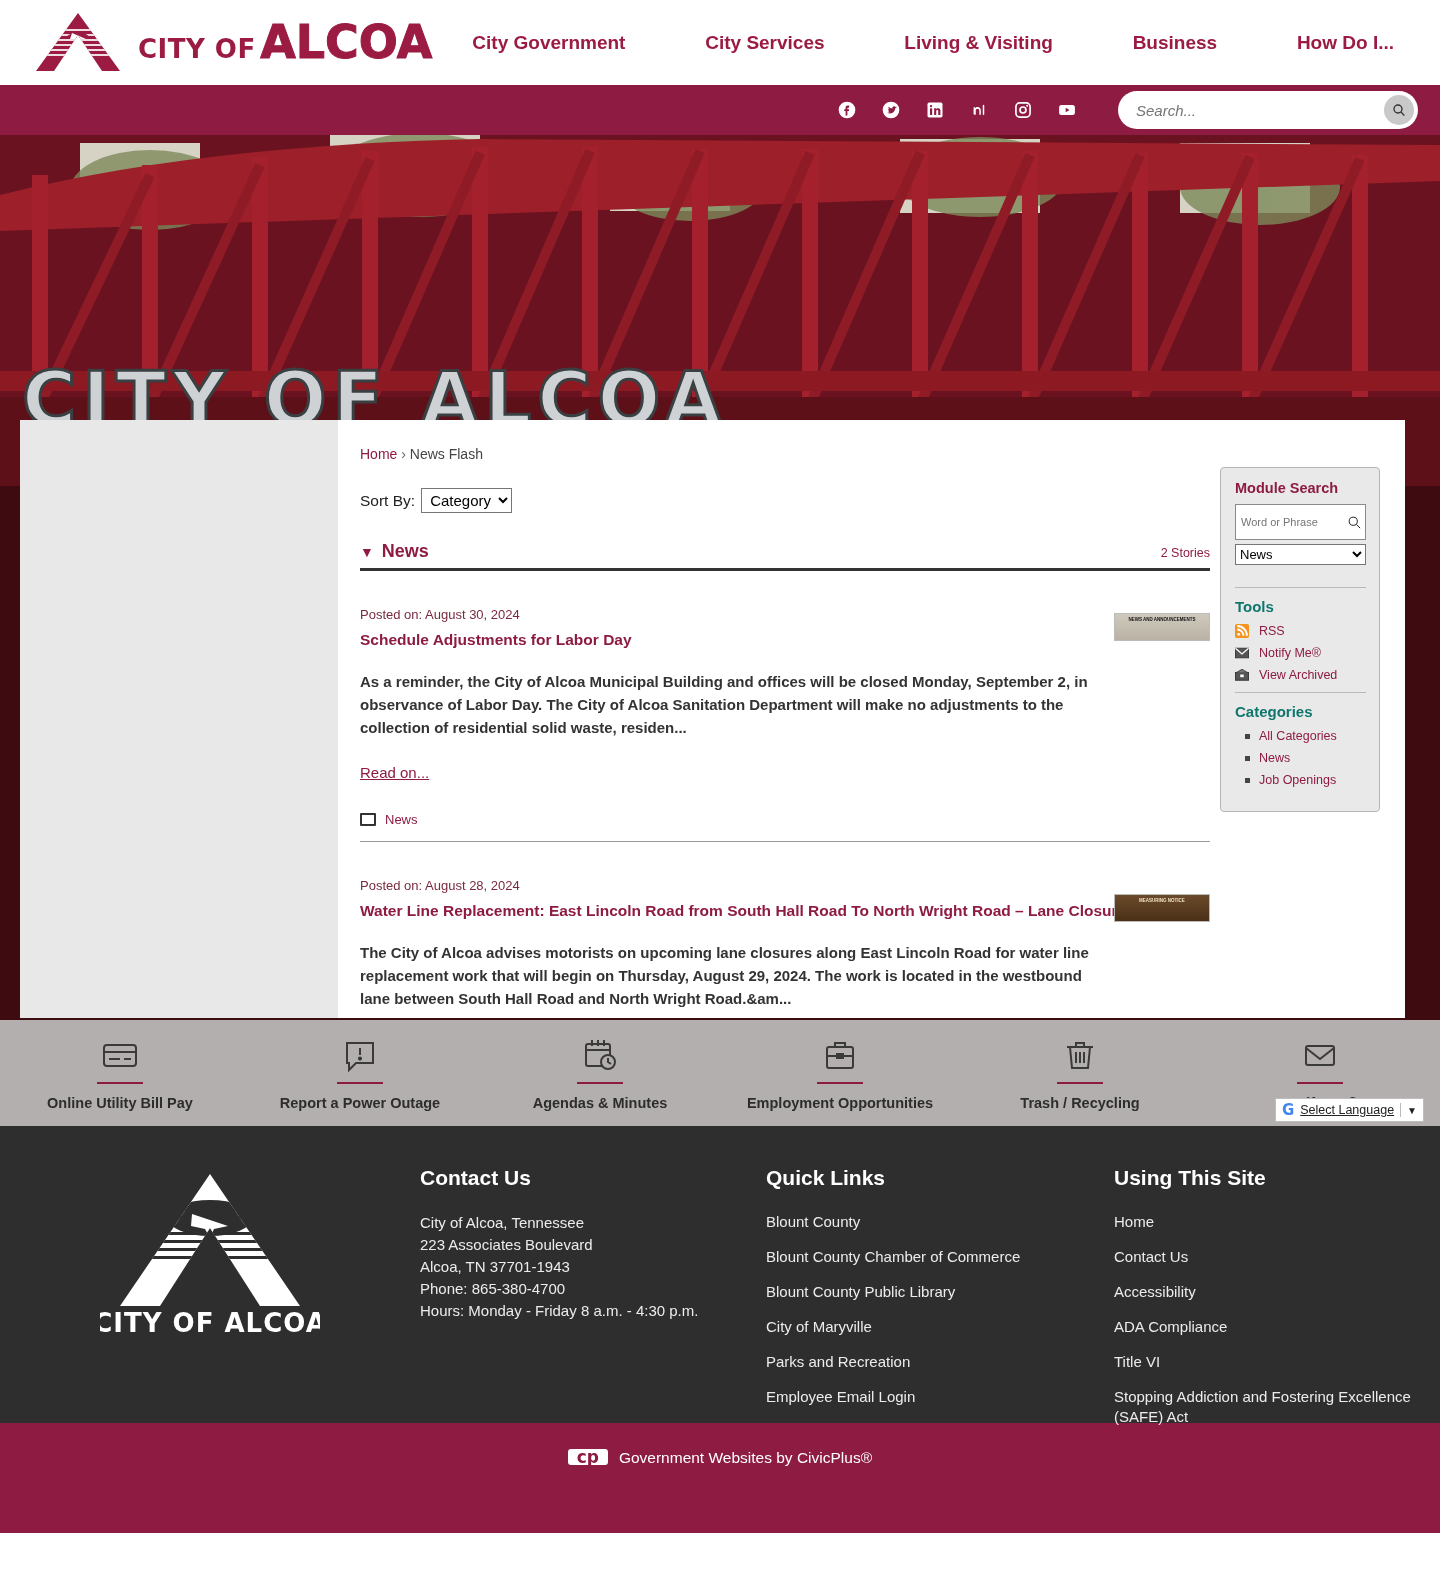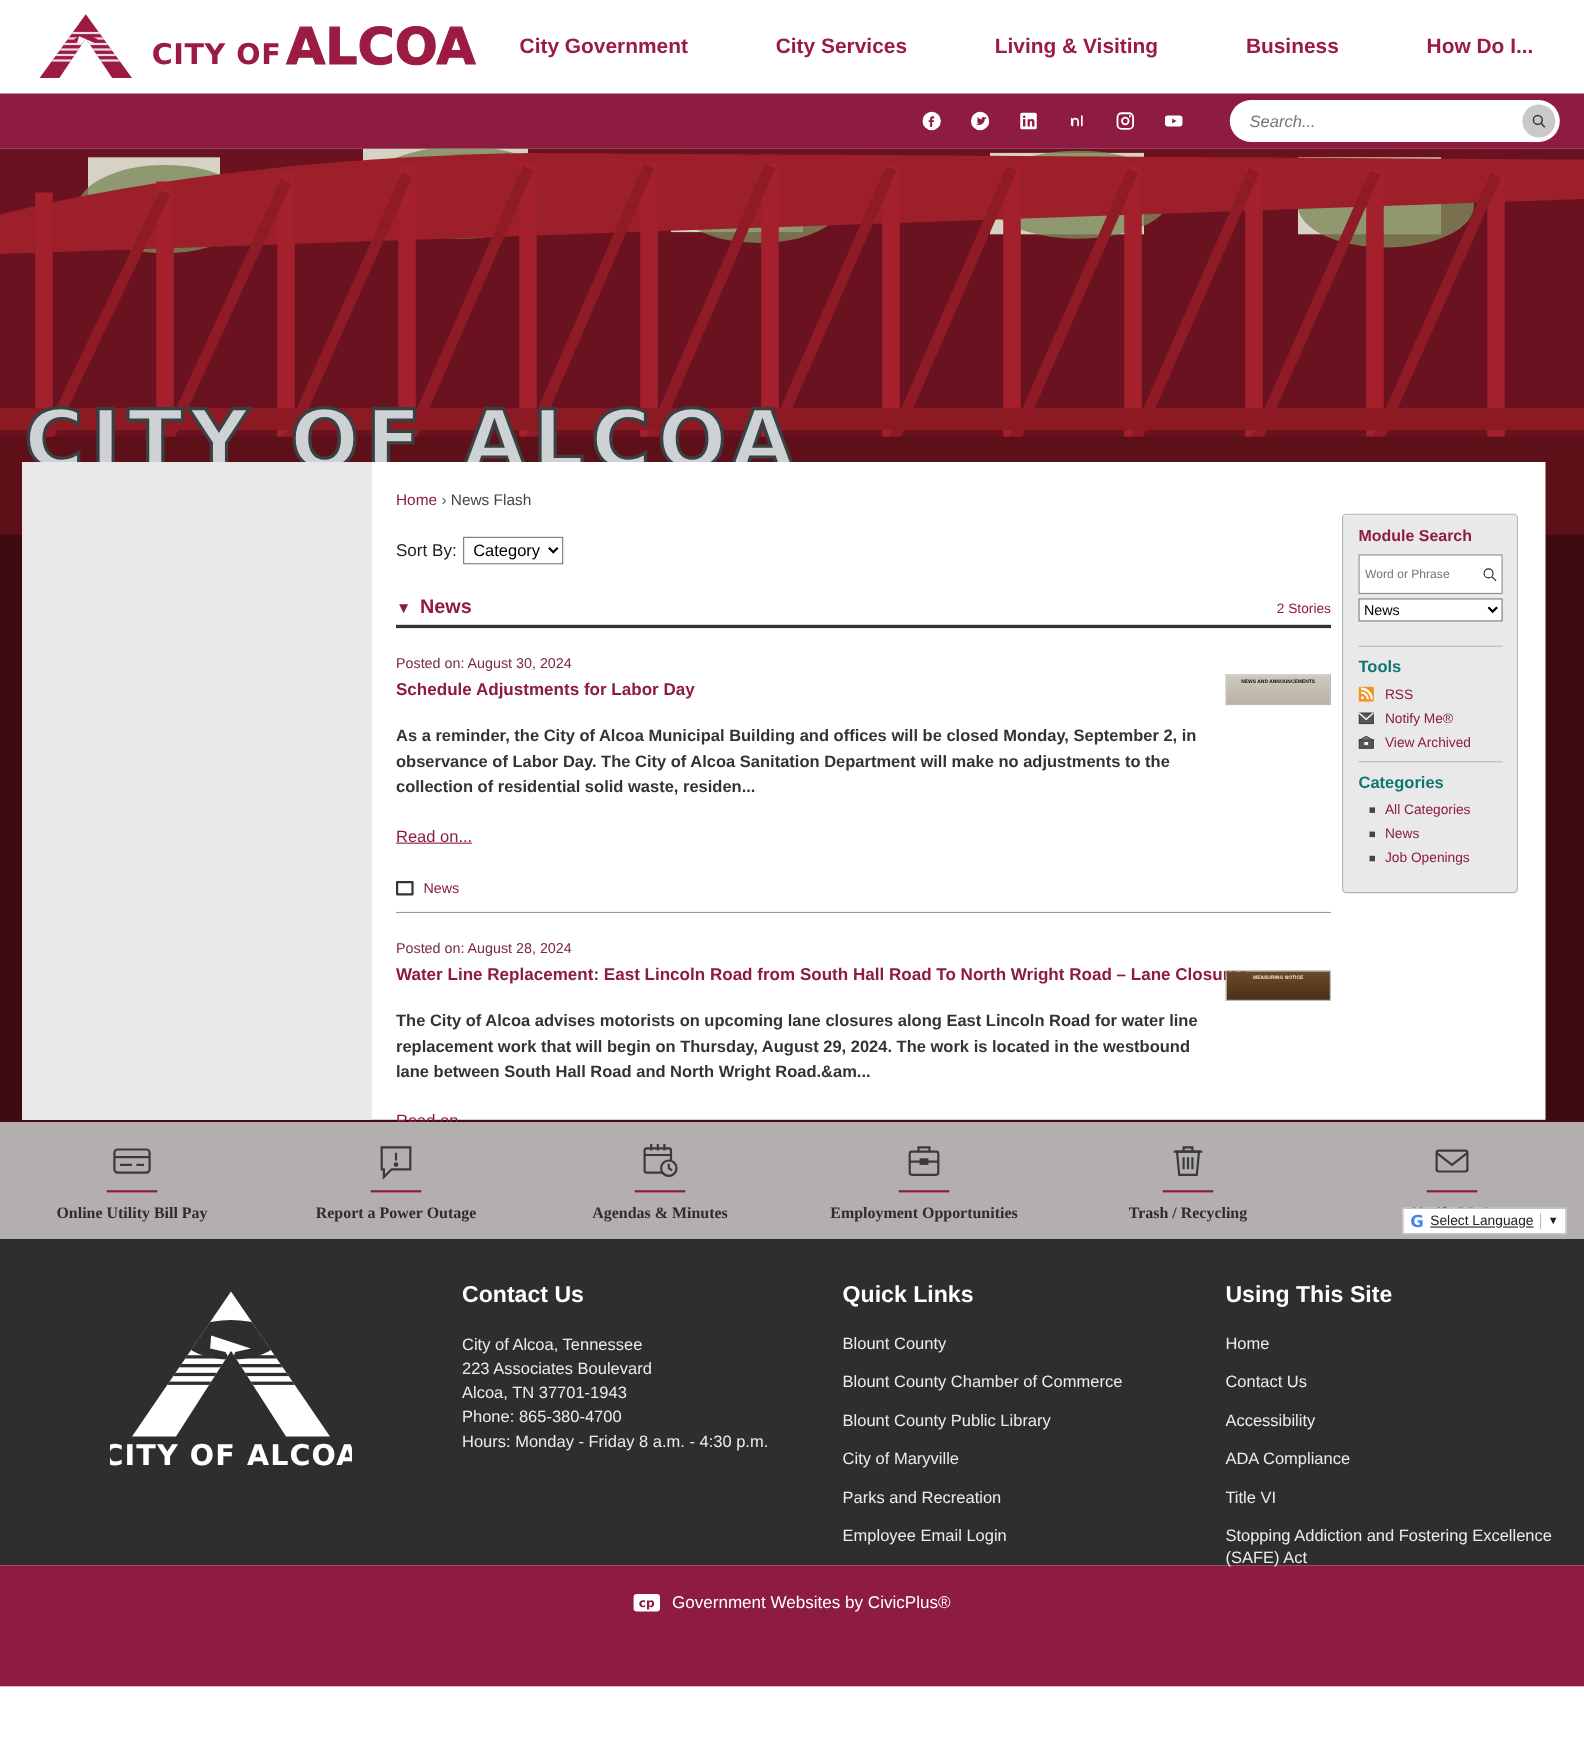--- a/index.html
+++ b/index.html
@@ -115,21 +115,21 @@
 
   .cat-head {
     display: flex; align-items: baseline; justify-content: space-between;
     border-bottom: 3px solid #333; padding-bottom: 6px;
     width: 850px;
   }
   .cat-head .ttl { font-size: 18px; font-weight: 700; color: #8d1b42; }
   .cat-head .ttl .caret { font-size: 14px; margin-right: 8px; }
   .cat-head .cnt { font-size: 12.5px; color: #8d1b42; }
 
-  .story { width: 850px; padding-top: 24px; position: relative; }
+  .story { width: 850px; padding-top: 36px; position: relative; }
   .story .posted { font-size: 13px; color: #7a2a3e; margin-bottom: 9px; }
   .story h3 { font-size: 15.5px; color: #8d1b42; font-weight: 700; margin-bottom: 22px; }
   .story p { font-size: 15px; color: #333; line-height: 1.53; width: 740px; font-weight: bold; }
   .story .readon {
     display: inline-block; margin-top: 24px;
     font-size: 15px; color: #8d1b42;
     text-decoration: underline;
   }
   .thumb {
     position: absolute; right: 0;
@@ -191,21 +191,21 @@
   .iconbar {
     height: 106px; background: #b4afaf;
     display: flex; align-items: flex-start; justify-content: space-around;
     padding-top: 14px;
     position: relative;
   }
   .qitem { display: flex; flex-direction: column; align-items: center; width: 200px; }
   .qitem .gfx { height: 42px; display: flex; align-items: center; justify-content: center; }
   .qitem .gfx svg { width: 40px; height: 40px; stroke: #3a3a3a; fill: none; stroke-width: 2; }
   .qitem .rule { width: 46px; height: 2px; background: #8d1b42; margin: 6px 0 11px; }
-  .qitem .qlbl { font-size: 14.5px; color: #2d2d2d; font-weight: 600; white-space: nowrap; font-family: Liberation Serif, serif; }
+  .qitem .qlbl { font-size: 14.5px; color: #2d2d2d; font-weight: 600; white-space: nowrap; }
   .gtranslate {
     position: absolute; right: 16px; bottom: 4px;
     background: #fff; border: 1px solid #bdbdbd;
     height: 24px; display: flex; align-items: center; gap: 6px;
     padding: 0 6px; font-size: 12.5px; color: #222;
   }
   .gtranslate .gl { font-weight: 700; font-size: 15px; font-family: "DejaVu Sans", sans-serif; }
   .gtranslate .gtxt { text-decoration: underline; }
   .gtranslate .gdiv { width:1px; height:14px; background:#bbb; }
 
@@ -222,22 +222,22 @@
   .footer h4 { font-size: 21px; font-weight: 700; margin-bottom: 22px; }
   .footer .fline { font-size: 15px; line-height: 1.47; color: #ececec; }
   .footer .flink { display: block; font-size: 15px; color: #ececec; margin-bottom: 15px; line-height: 1.33; }
 
   .bottombar {
     height: 110px; background: #8d1b42;
     display: flex; align-items: flex-start; justify-content: center;
     padding-top: 26px; gap: 11px;
   }
   .bottombar .cp {
-    width: 24px; height: 16px; background: #fff; border-radius: 3px;
-    color: #8d1b42; font-size: 11px; font-weight: 800;
+    width: 40px; height: 16px; background: #fff; border-radius: 3px;
+    color: #8d1b42; font-size: 17px; font-weight: 800;
     display: flex; align-items: center; justify-content: center;
     font-family: "DejaVu Sans", sans-serif;
   }
   .bottombar .cptxt { font-size: 15.5px; color: #fff; }
 </style>
 </head>
 <body>
 
 <div class="topbar">
   <a class="logo-wrap" href="#">

